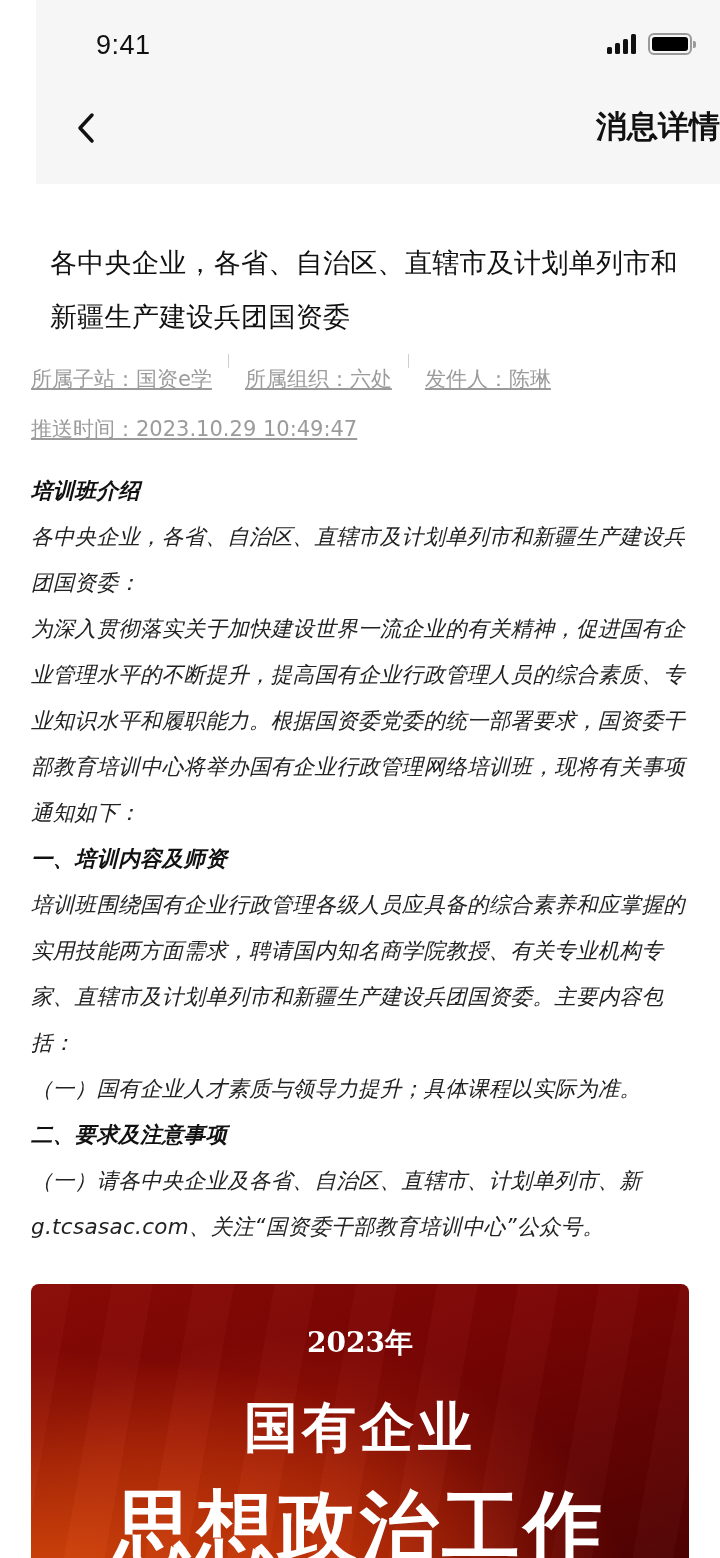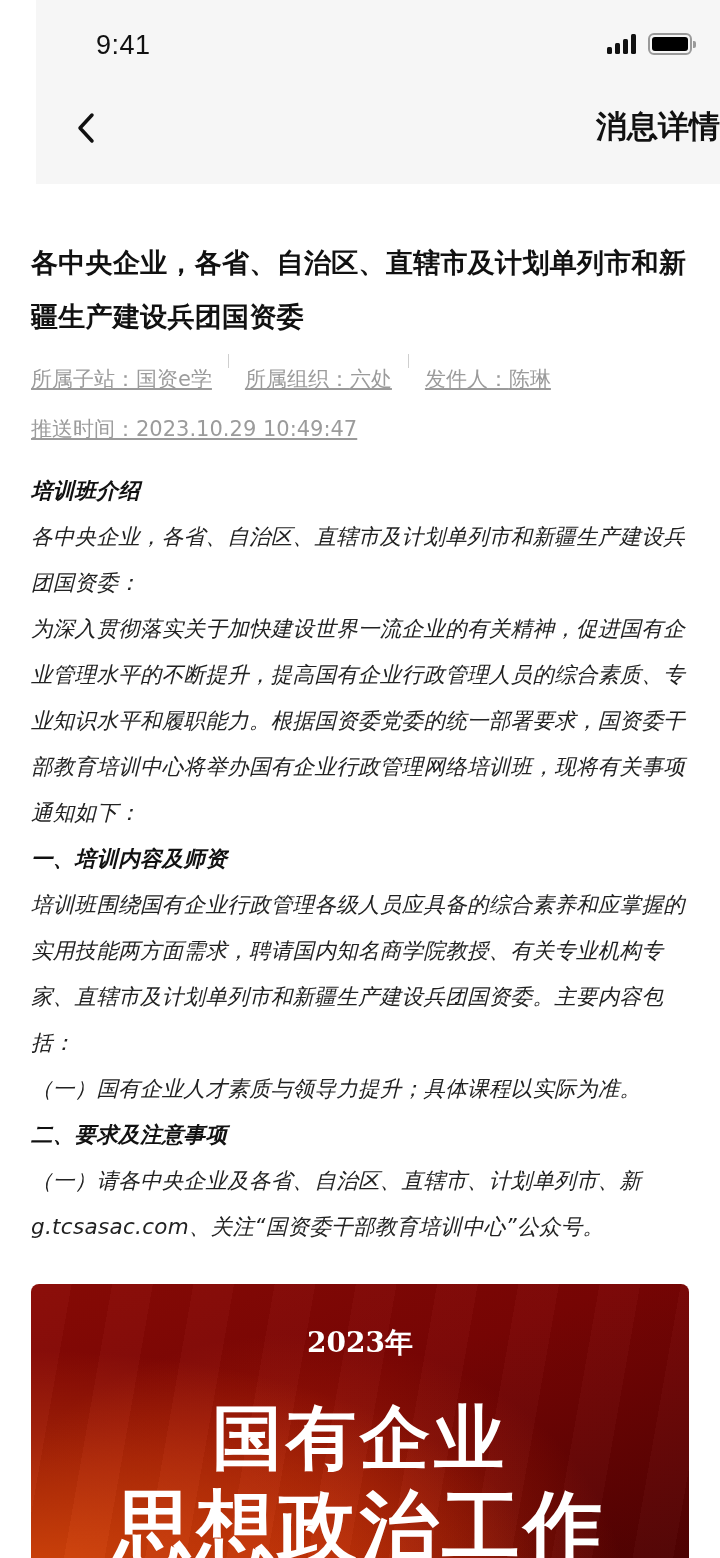--- a/index.html
+++ b/index.html
@@ -165,21 +165,21 @@
     }
     .banner-line1, .banner-line2 {
       position: absolute;
       left: 0; right: 0;
       text-align: center;
       color: #fff;
       font-family: "DejaVu Serif", "Liberation Serif", serif;
       font-weight: bold;
       letter-spacing: 4px;
     }
-    .banner-line1 { top: 108px; font-size: 70px; }
+    .banner-line1 { top: 108px; font-size: 54px; }
     .banner-line2 { top: 192px; font-size: 78px; }
   </style>
 </head>
 <body>
 
 <div class="header-wrap">
   <div class="status-bar">
     <div class="status-time">9:41</div>
     <div class="status-icons">
       <div class="signal">
@@ -198,21 +198,21 @@
     <div class="back-btn">
       <svg width="20" height="32" viewBox="0 0 20 32">
         <polyline points="16,3 4,16 16,29" fill="none" stroke="#111" stroke-width="3.5" stroke-linecap="round" stroke-linejoin="round"></polyline>
       </svg>
     </div>
     <div class="nav-title">消息详情</div>
   </div>
 </div>
 
 <div class="content">
-  <h1 class="article-title" style="font-weight:bold;">各中央企业，各省、自治区、直辖市及计划单列市和新疆生产建设兵团国资委</h1>
+  <h1 class="article-title" style="font-weight:normal;margin-left:19px;">各中央企业，各省、自治区、直辖市及计划单列市和新疆生产建设兵团国资委</h1>
 
   <div class="meta">
     <div class="meta-row">
       <span>所属子站：</span>
       <span>国资e学</span>
       <span class="meta-sep"></span>
       <span>所属组织：</span>
       <span>六处</span>
       <span class="meta-sep"></span>
       <span>发件人：</span>

